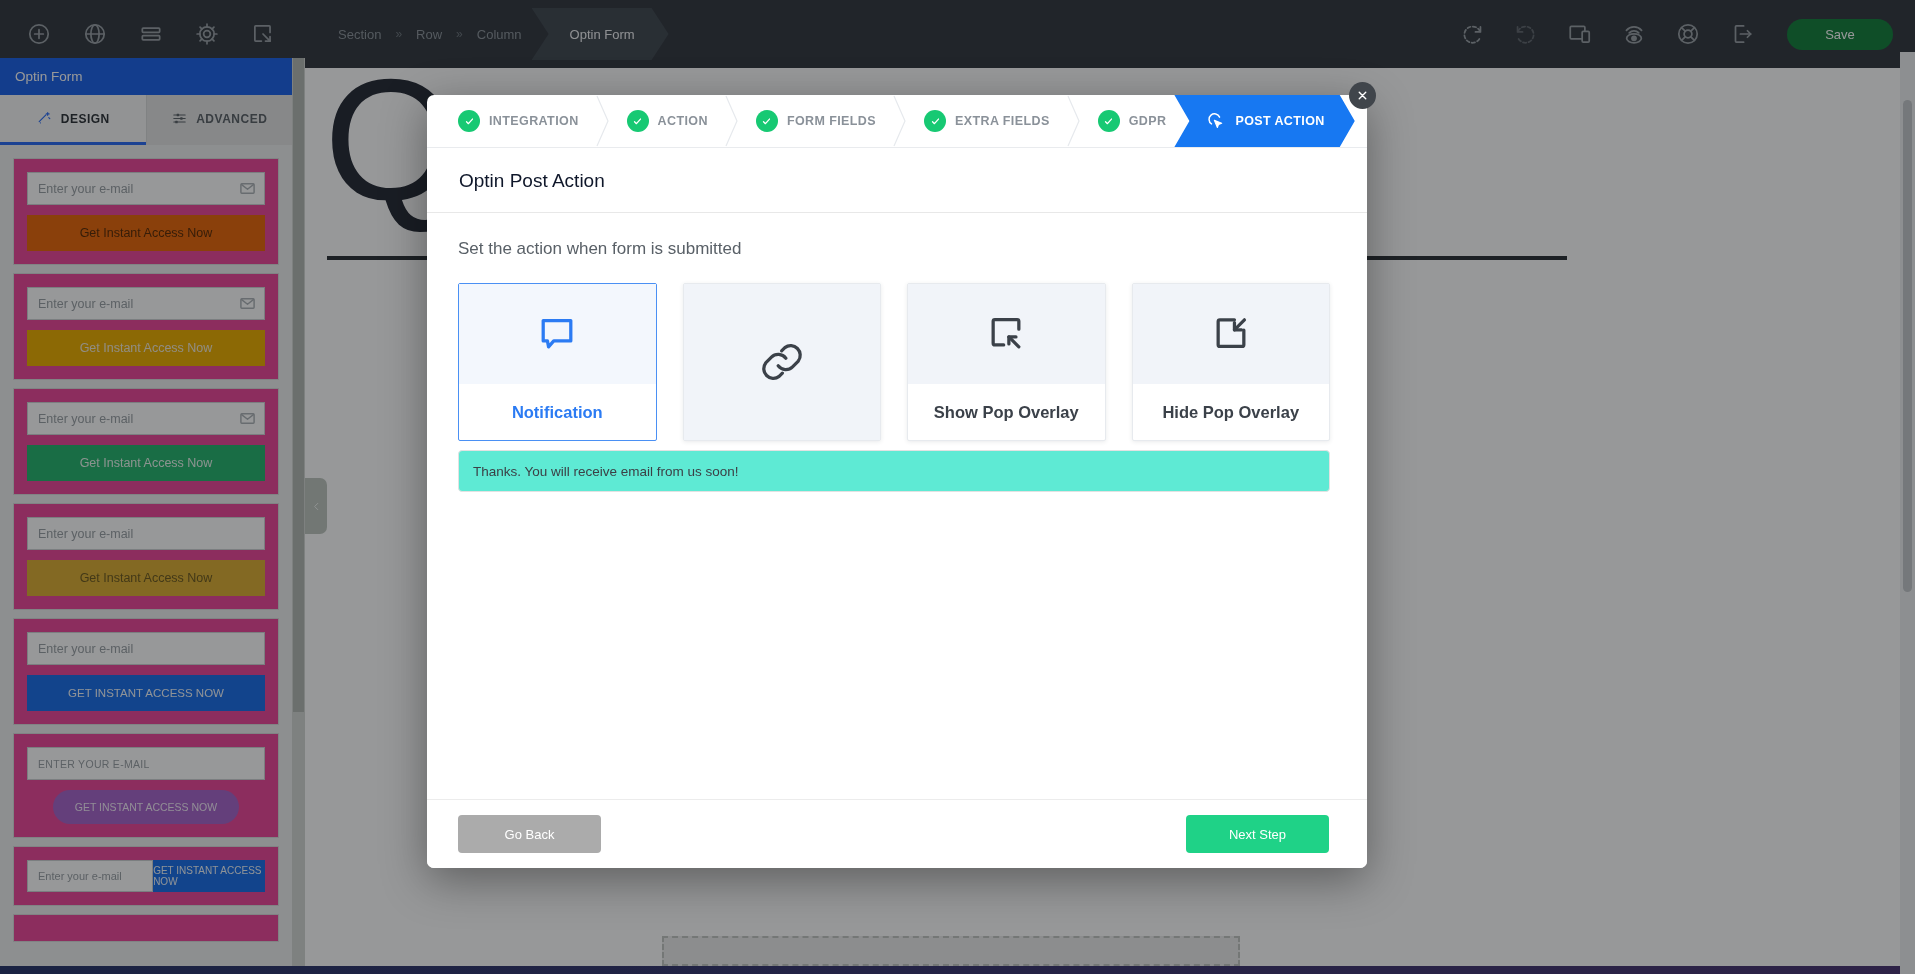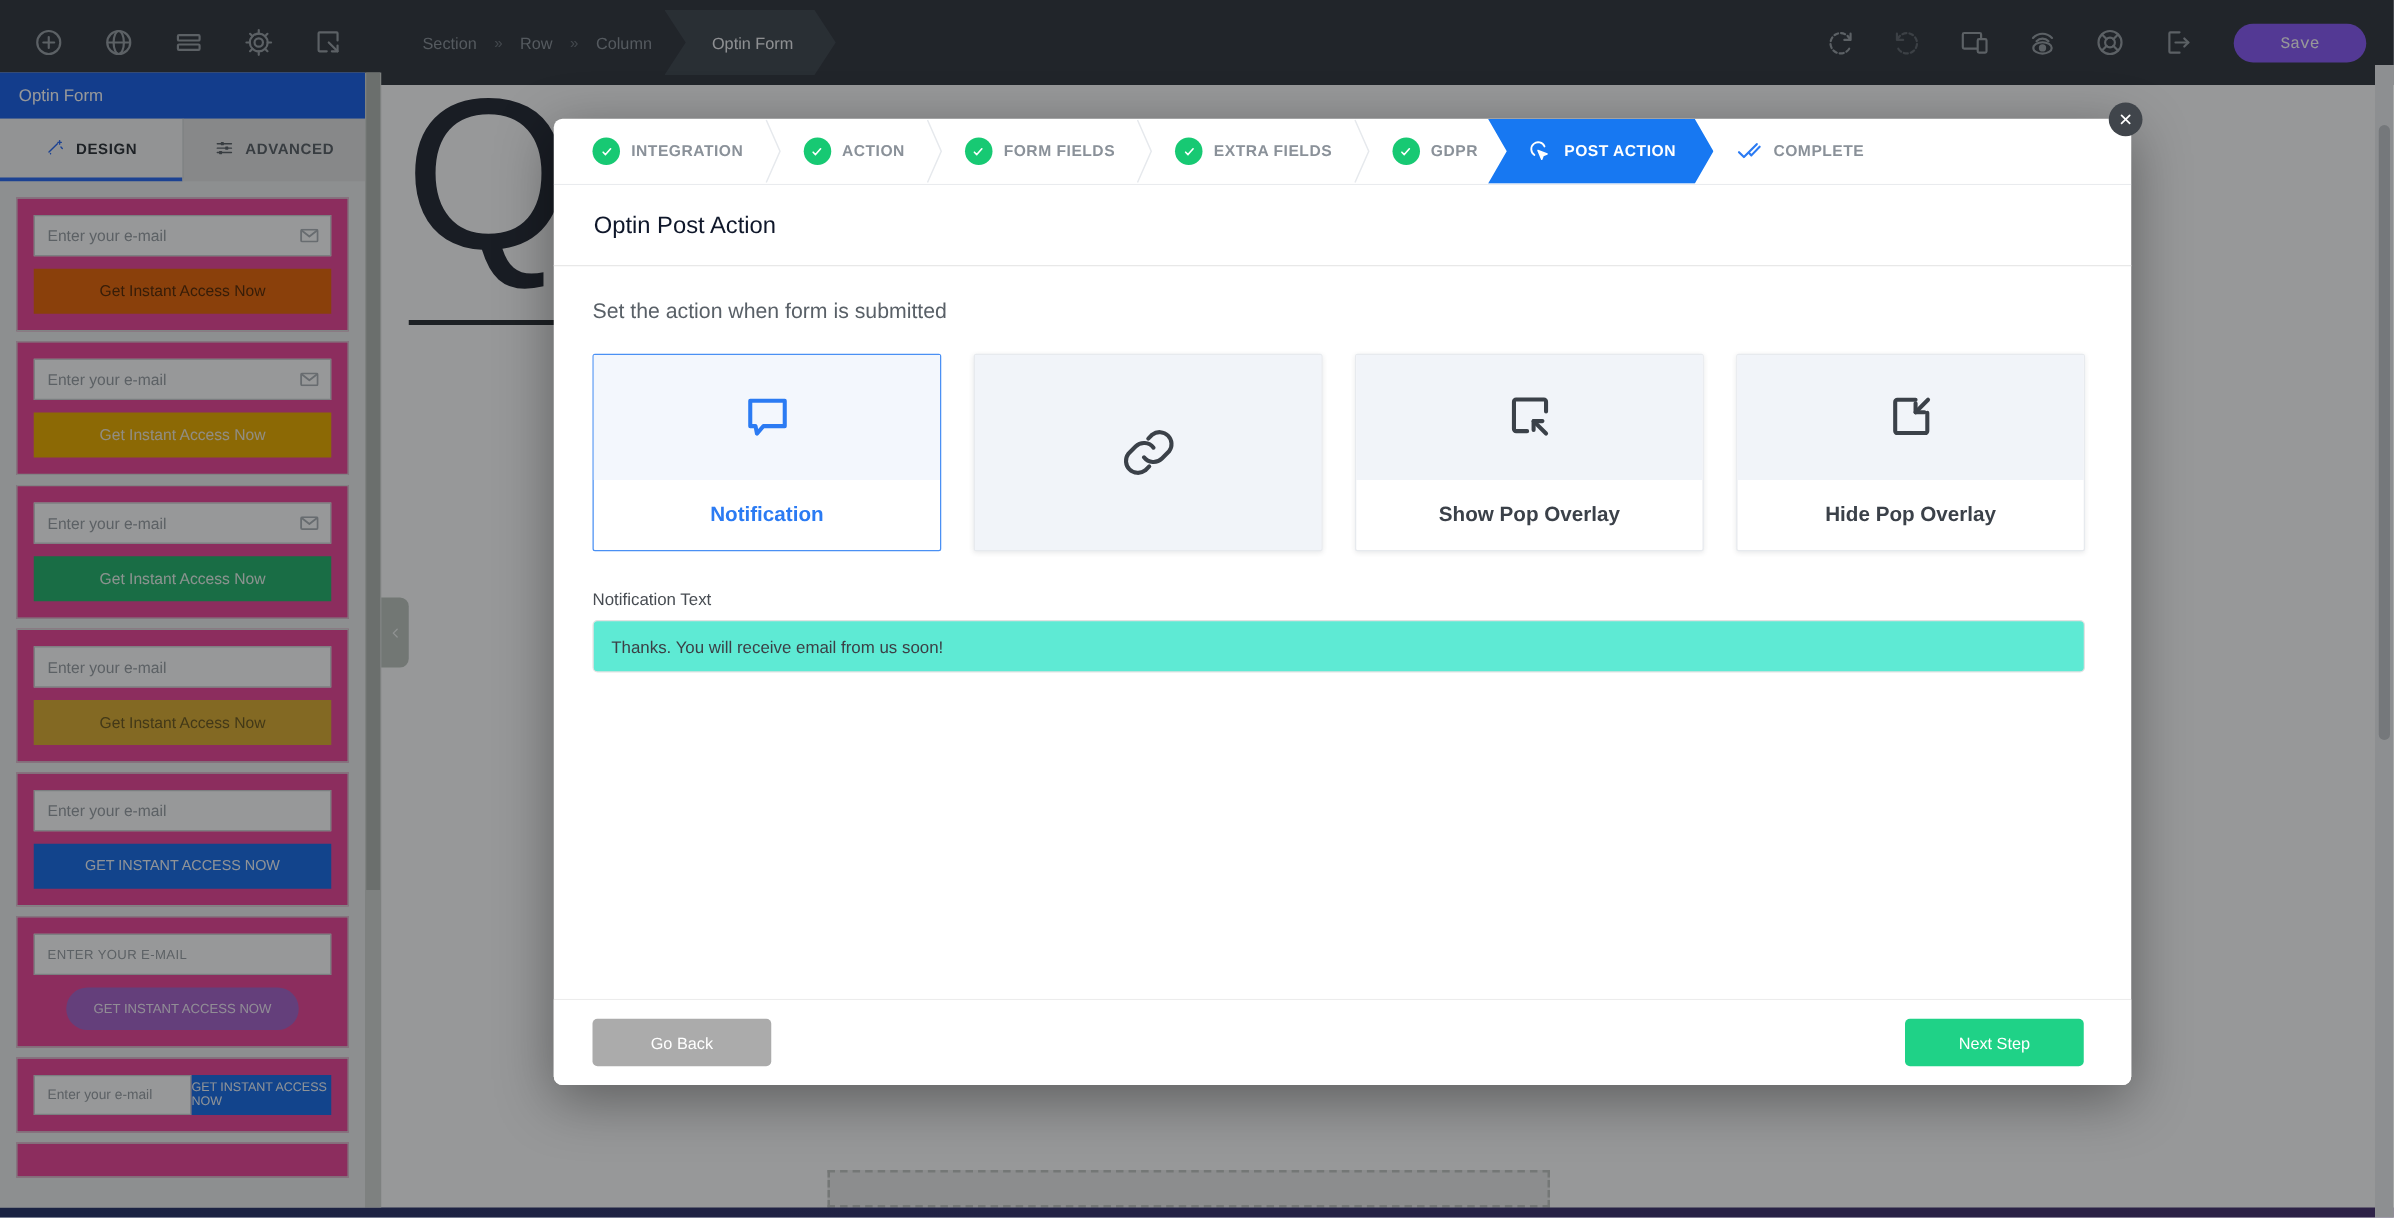--- a/index.html
+++ b/index.html
@@ -16,22 +16,22 @@
   .tb-btn.dim { opacity:.45; }
   .crumbs { display:flex; align-items:center; height:52px; margin-left:62px; }
   .crumb { color:#8d949b; font-size:13px; }
   .crumb-sep { color:#6e757c; font-size:12px; margin:0 14px; }
   .crumb-active { height:52px; display:flex; align-items:center; padding:0 34px 0 38px;
     margin-left:10px; background:#434a52; color:#eff1f3; font-size:13px;
     clip-path:polygon(0 0, calc(100% - 17px) 0, 100% 50%, calc(100% - 17px) 100%, 0 100%, 17px 50%); }
   .tb-spacer { flex:1; }
   .tb-right { display:flex; align-items:center; gap:28px; }
   .save-btn { margin:0 22px 0 32px; min-width:106px; height:31px; border-radius:16px;
-    background:#8b5cf6; color:#fff; font-size:13px; display:flex; align-items:center;
-    justify-content:center; cursor:pointer;font-family:Liberation Mono, monospace; }
+    background:#15803d; color:#fff; font-size:13px; display:flex; align-items:center;
+    justify-content:center; cursor:pointer; }
 
   
   .canvas-heading { position:absolute; left:324px; top:40px; font-size:172px;
     color:#262b36; z-index:1; letter-spacing:-2px; }
   .canvas-rule { position:absolute; left:327px; top:256px; width:1240px; height:4px;
     background:#2d3237; z-index:1; }
   .canvas-placeholder { position:absolute; left:662px; top:936px; width:578px; height:30px;
     background:#ececec; border:2px dashed #c3c7c3; z-index:1; }
   .bottom-strip { position:absolute; left:0; top:966px; width:1915px; height:8px;
     background:linear-gradient(90deg,#28366b,#4a3472); z-index:2; }
@@ -82,23 +82,23 @@
   .sb-thumb { position:absolute; left:1px; top:0; width:11px; height:72%; background:#b4b9b4; }
   .collapse-handle { position:absolute; left:305px; top:478px; width:22px; height:56px;
     background:#bfc7c0; border-radius:0 7px 7px 0; z-index:10; display:flex;
     align-items:center; justify-content:center; color:#f3f5f3; cursor:pointer; }
   .collapse-handle svg { width:15px; height:15px; }
 
   
   .overlay { position:absolute; inset:0; background:rgba(8,10,12,.42); z-index:40; }
 
   
-  .modal { position:absolute; left:427px; top:95px; width:1262px; height:773px;
+  .modal { position:absolute; left:427px; top:95px; width:940px; height:773px;
     background:#fff; border-radius:7px; z-index:50;
-    box-shadow:0 12px 45px rgba(0,0,0,.38);margin-left:16px; }
+    box-shadow:0 12px 45px rgba(0,0,0,.38); }
   .modal-close { position:absolute; top:-13px; right:-9px; width:27px; height:27px;
     border-radius:50%; background:#40454b; color:#fff; display:flex; align-items:center;
     justify-content:center; cursor:pointer; z-index:5; }
   .modal-close svg { width:13px; height:13px; }
 
   .steps { height:53px; display:flex; align-items:stretch;
     border-bottom:1px solid #e9ebee; padding-left:14px; overflow:hidden;
     border-radius:7px 7px 0 0; }
   .step { display:flex; align-items:center; gap:9px; padding:0 17px; font-size:12.5px;
     letter-spacing:.4px; color:#8a9199; font-weight:bold; white-space:nowrap; cursor:pointer; }
@@ -464,20 +464,19 @@
           <div class="opt-icon">
             <svg viewBox="0 0 24 24" fill="none" stroke="currentColor" stroke-width="1.6" stroke-linecap="round" stroke-linejoin="round">
               <path d="M13.8 4.6H6.2c-.5 0-.9.4-.9.9v12.1c0 .5.4.9.9.9h11.6c.5 0 .9-.4.9-.9V10" stroke-width="1.7"></path>
               <path d="M19 4.6l-5.2 5.2" stroke-width="1.7"></path>
               <path d="M13.8 6.1v3.7h3.7" stroke-width="1.7"></path>
             </svg>
           </div>
           <div class="opt-label">Hide Pop Overlay</div>
         </div>
       </div>
-    <div class="notif-label">Notification Text</div>
     <input class="notif-input" type="text" value="Thanks. You will receive email from us soon!" style="">
   </div>
   <div class="m-footer">
     <div class="btn btn-back">Go Back</div>
     <div class="btn btn-next">Next Step</div>
   </div>
 </div>
 
 </body></html>

